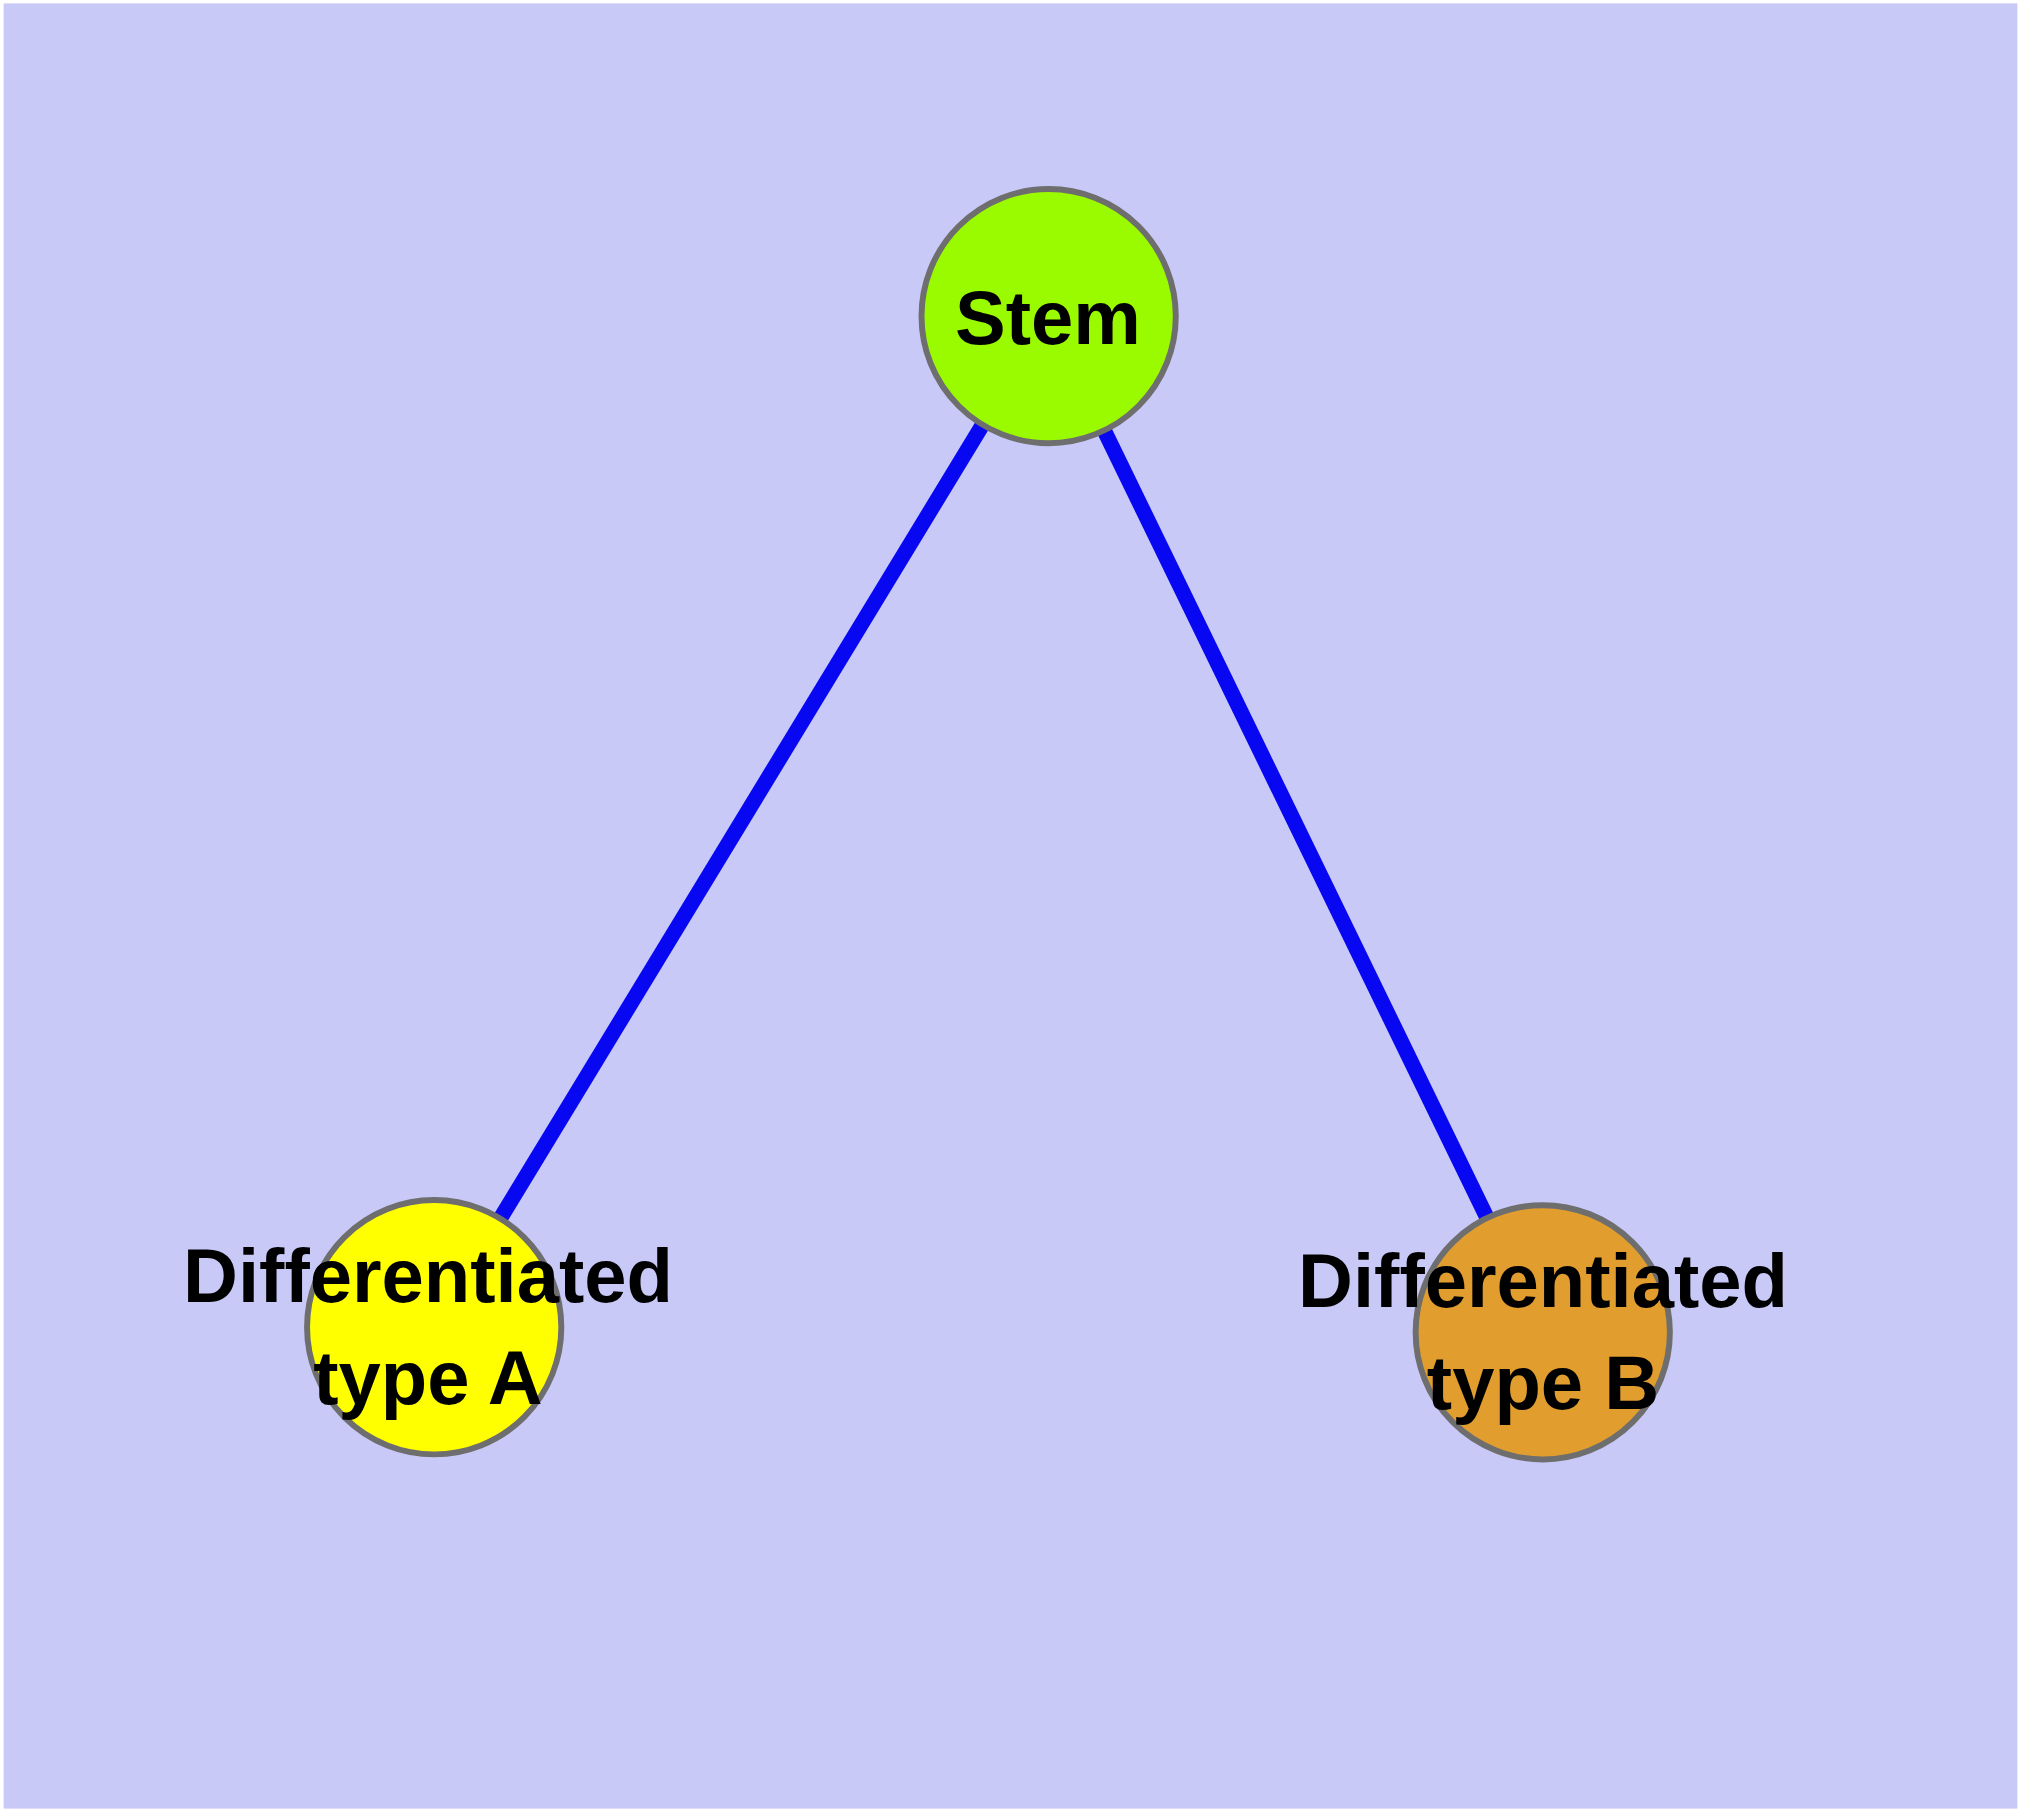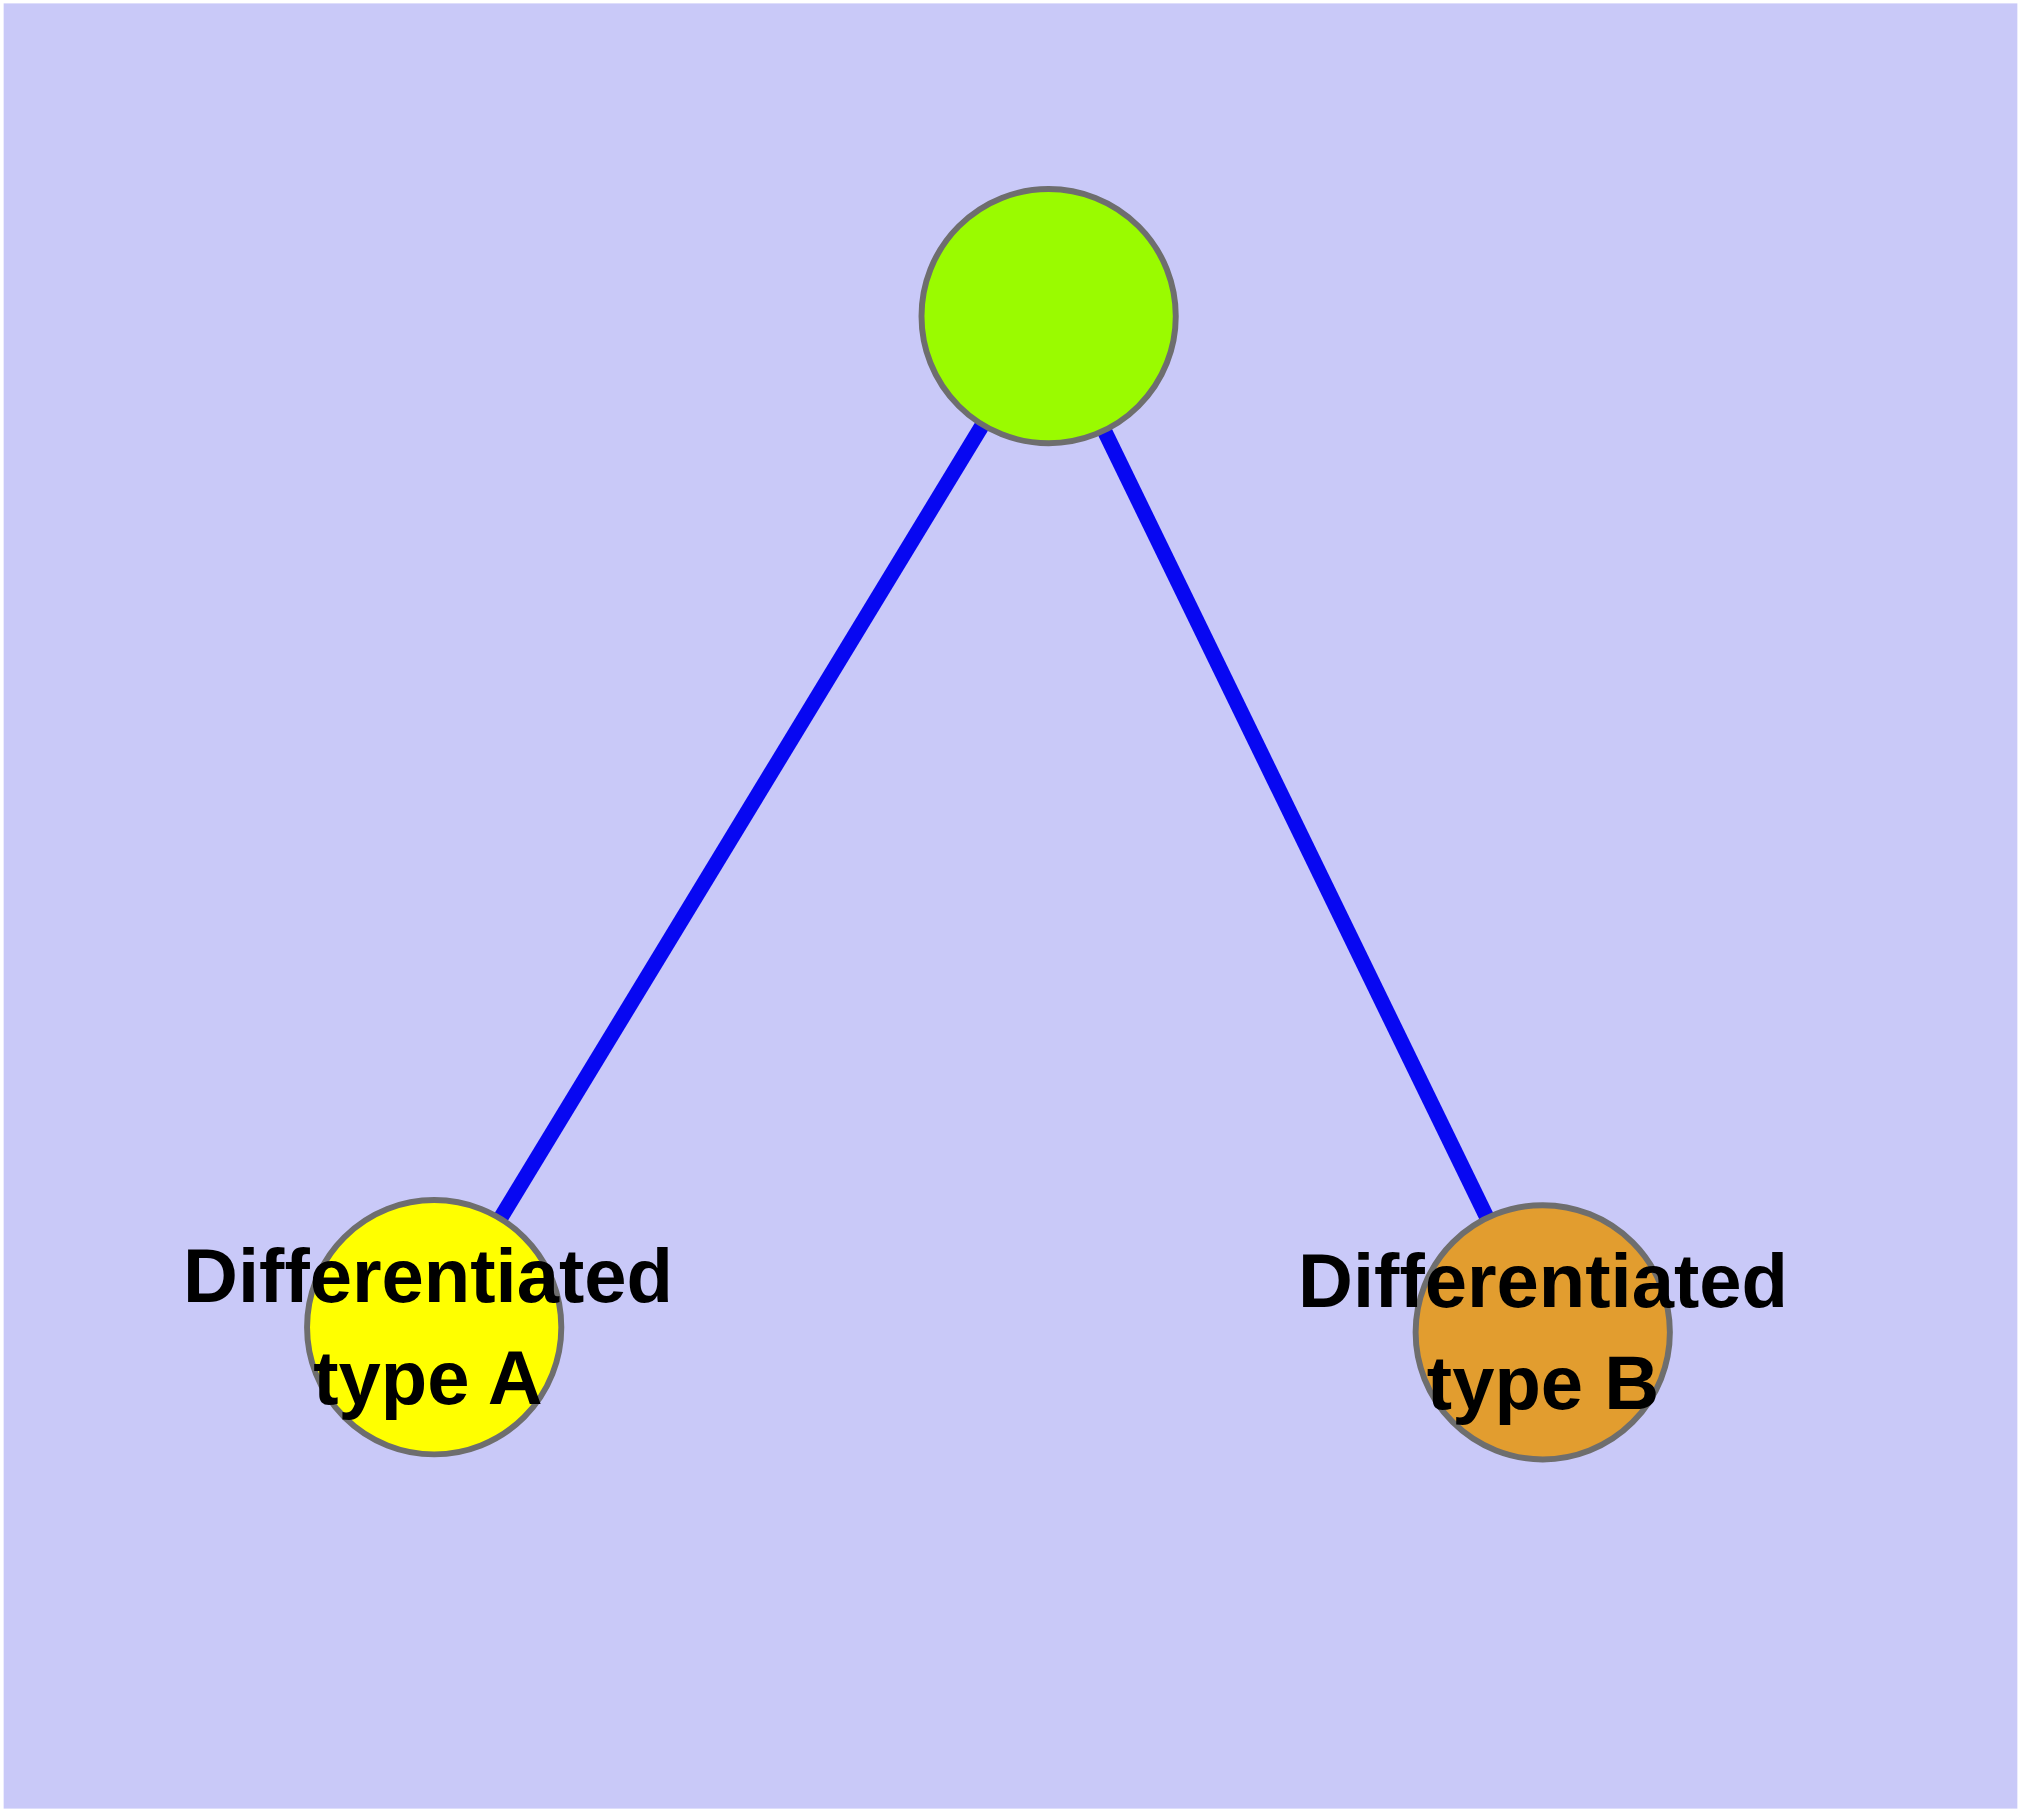--- a/index.html
+++ b/index.html
@@ -60,20 +60,21 @@
 
     <line class="edge-line" x1="1237" y1="373" x2="1820" y2="1572" stroke="#0707f2"></line>
 
     <circle class="node-circle" cx="1237" cy="373" r="150" fill="#9afb00"></circle>
 
     <circle class="node-circle" cx="512" cy="1566" r="150" fill="#ffff00"></circle>
 
     <circle class="node-circle" cx="1820" cy="1572" r="150" fill="#e29d2f"></circle>
   </svg>
 
+  <div class="node-label" id="label-stem">Stem</div>
 
   <div class="node-label" id="label-type-a">Differentiated
 type A</div>
 
   <div class="node-label" id="label-type-b">Differentiated
 type B</div>
 
 </div>
 
 

